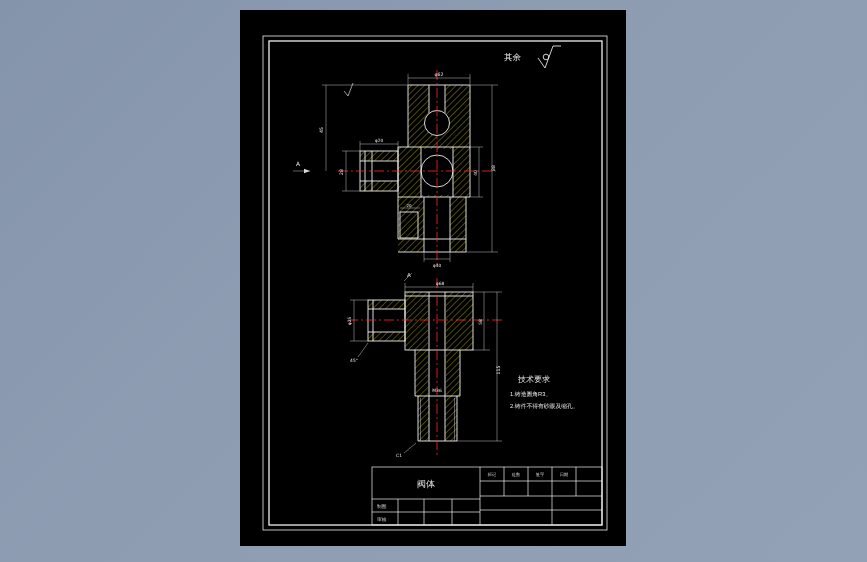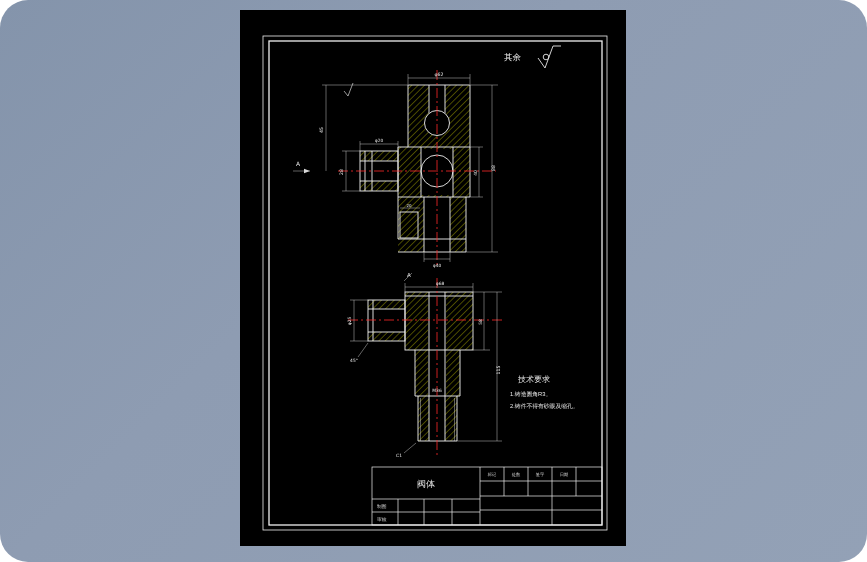--- a/index.html
+++ b/index.html
@@ -2,21 +2,20 @@
 <html><head>
 <meta charset="utf-8">
 <style>
   html,body{margin:0;padding:0;}
   .stage{
     position:relative;
     width:867px;height:562px;
     background:linear-gradient(135deg,#8494ab 0%,#8e9cb2 40%,#93a1b6 100%);
     overflow:hidden;
     font-family:"DejaVu Sans",sans-serif;
-    border-radius:28px;
   }
   svg text{font-family:"DejaVu Sans",sans-serif;}
   .cjk{font-family:sans-serif;}
 </style>
 </head>
 <body>
 
 <div class="stage">
   <svg width="867" height="562" viewBox="0 0 867 562">
     <defs>

